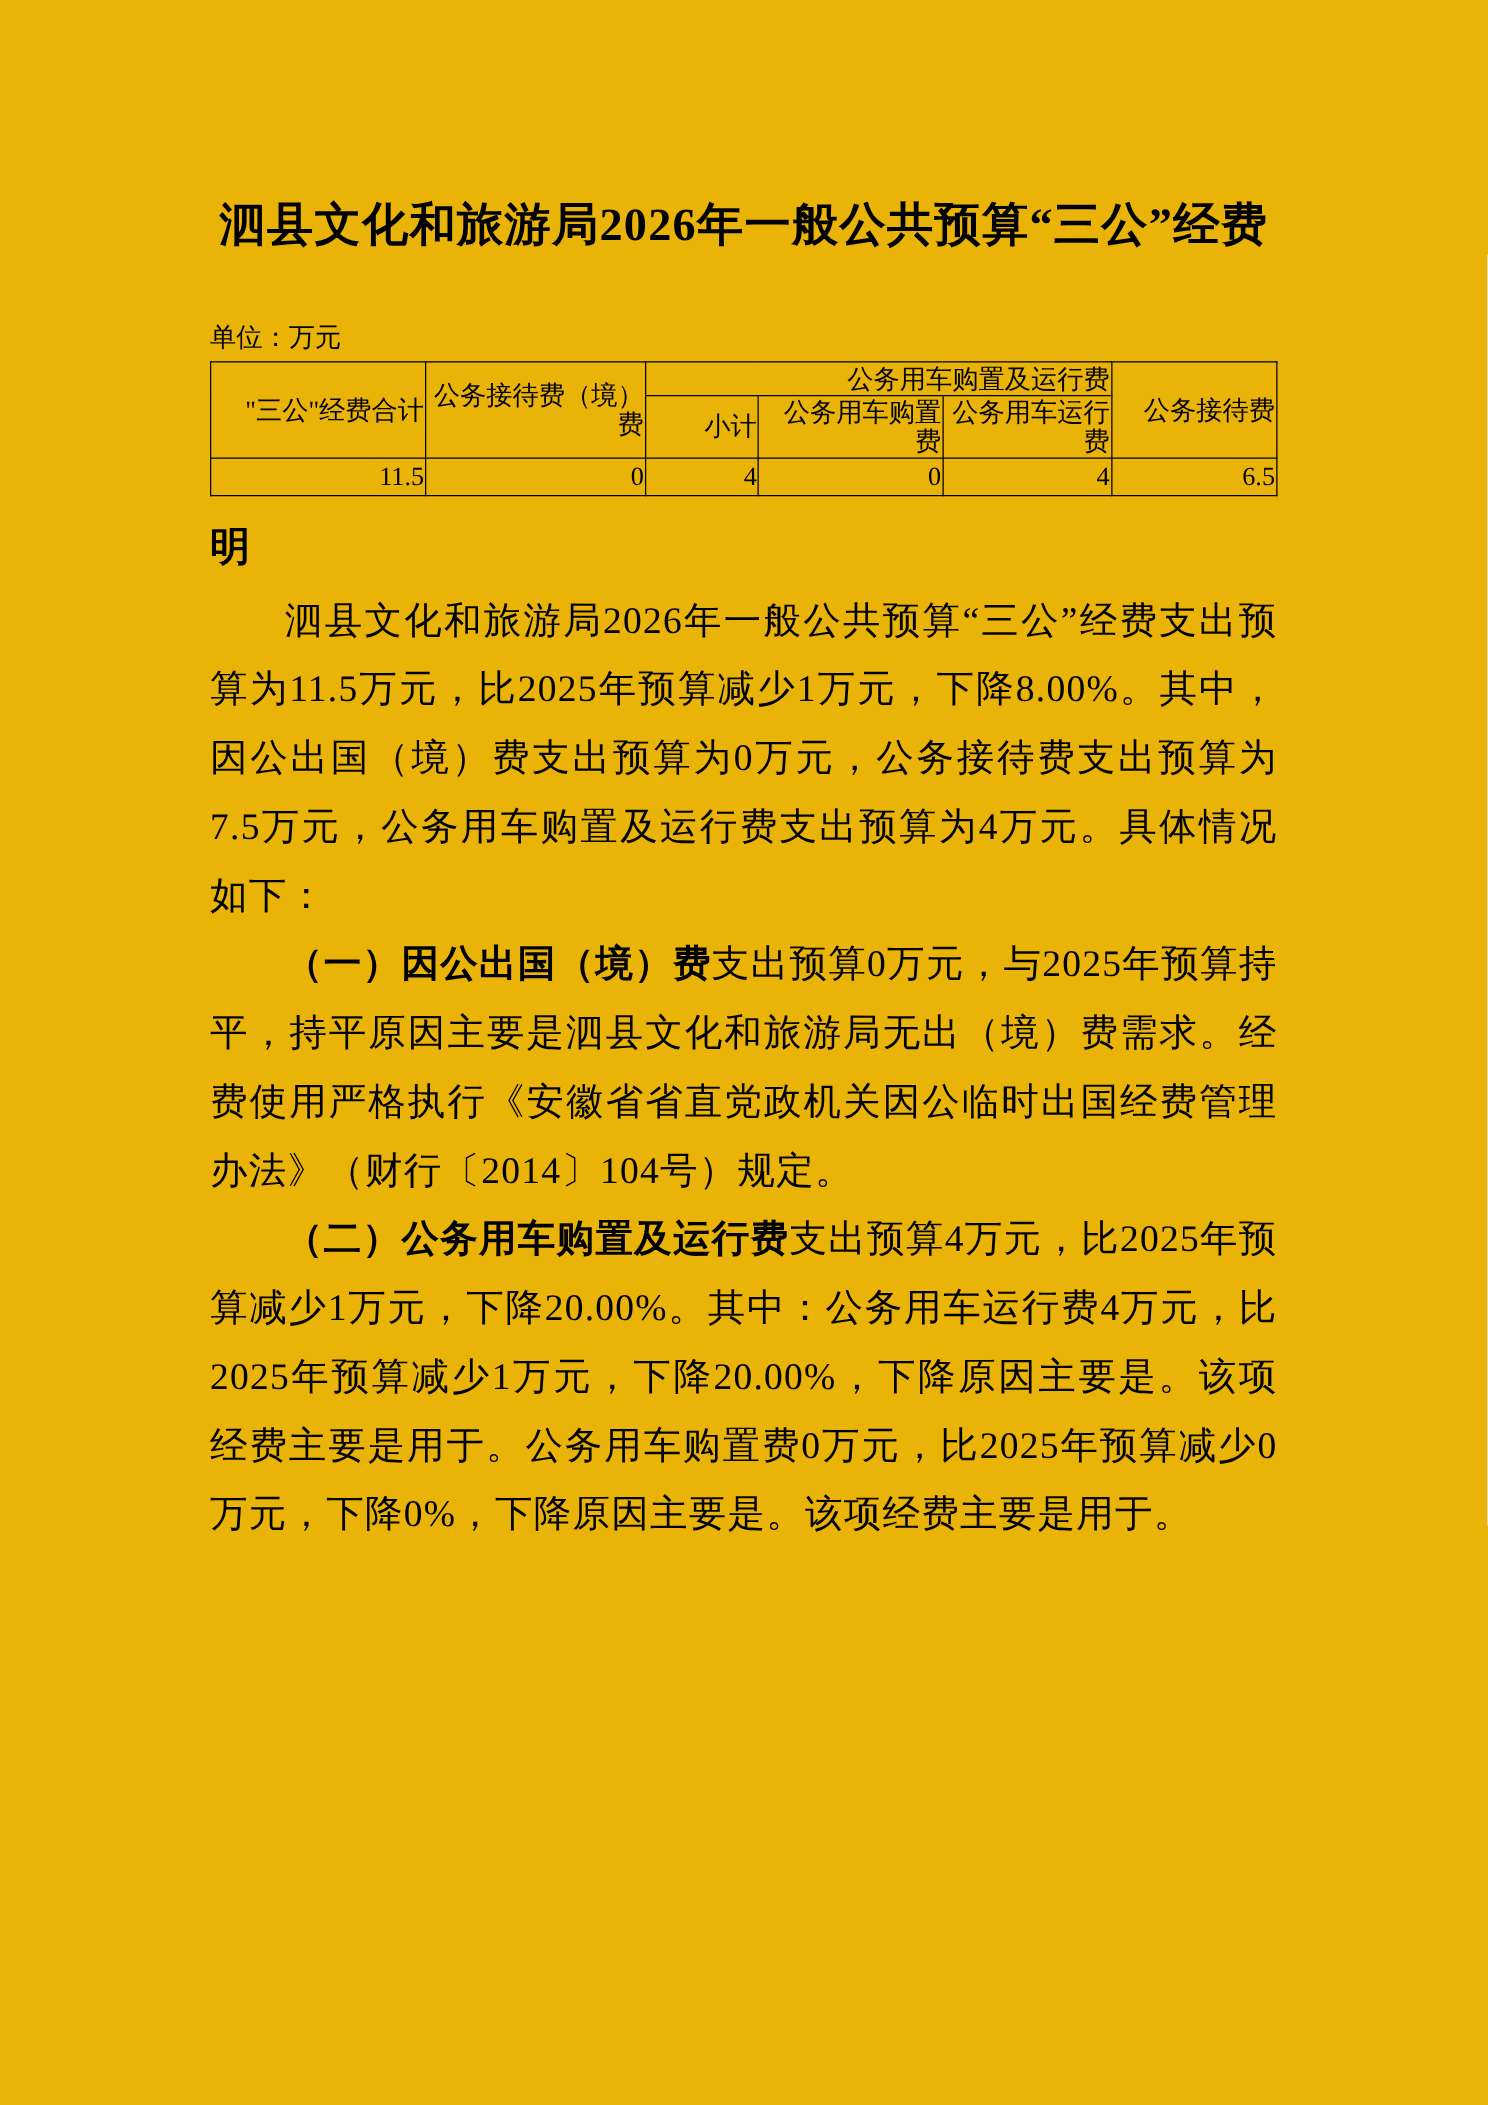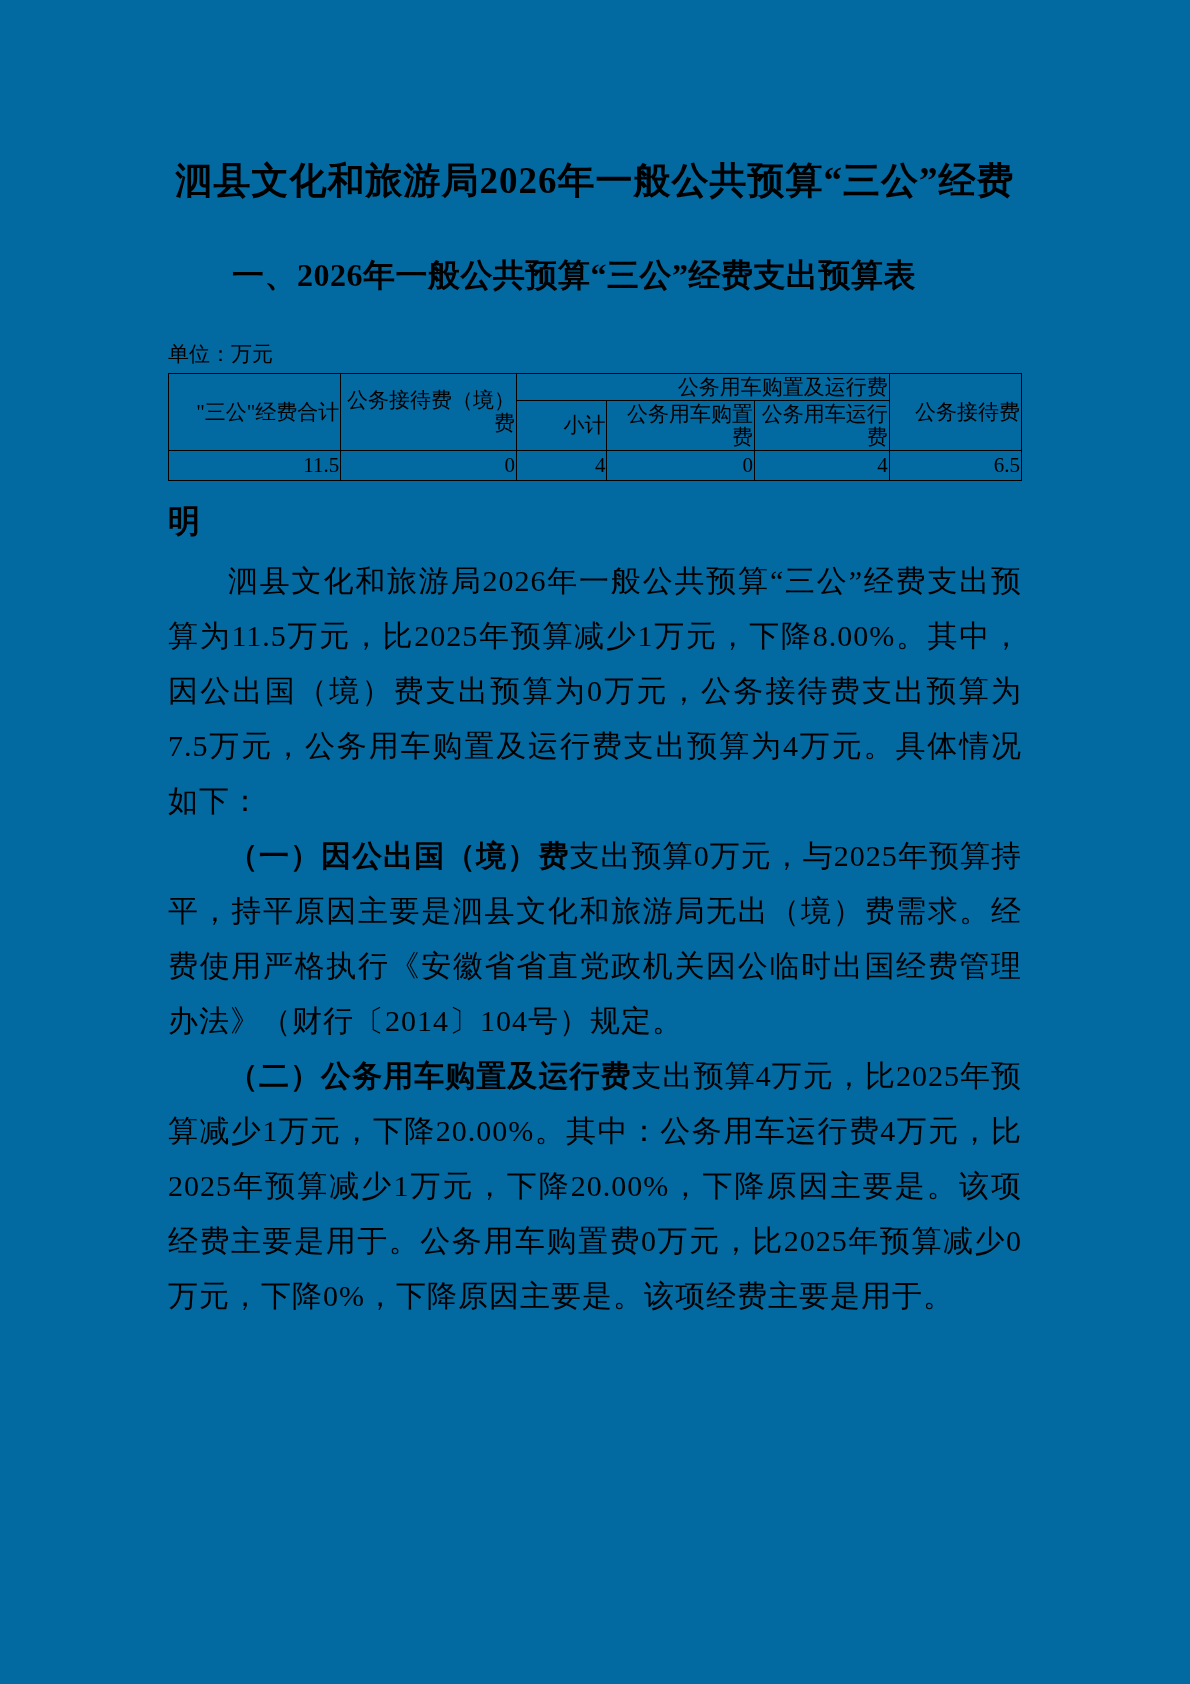--- a/index.html
+++ b/index.html
@@ -1,20 +1,20 @@
 <!DOCTYPE html>
 <html><head>
 <meta charset="utf-8">
 <style>
   html, body { margin: 0; padding: 0; background: #ffffff; }
   .page {
     position: relative;
     width: 1190px;
     height: 1684px;
-    background: #0369a1;
+    background: #eab308;
     color: #000000;
     font-family: "Liberation Serif", "DejaVu Serif", serif;
     overflow: hidden;
   }
   .content {
     position: absolute;
     left: 168px;
     top: 0;
     width: 854px;
   }
@@ -83,21 +83,20 @@
 </head>
 <body>
 
 <div class="page">
   <div class="content">
 
     <div class="doc-title">
       <div>泗县文化和旅游局2026年一般公共预算“三公”经费</div>
     </div>
 
-    <div class="sec1-heading">一、2026年一般公共预算“三公”经费支出预算表</div>
 
     <div class="unit-label">单位：万元</div>
 
     <table class="budget">
       <colgroup>
         <col style="width:20.2%">
         <col style="width:20.6%">
         <col style="width:10.6%">
         <col style="width:17.3%">
         <col style="width:15.8%">

